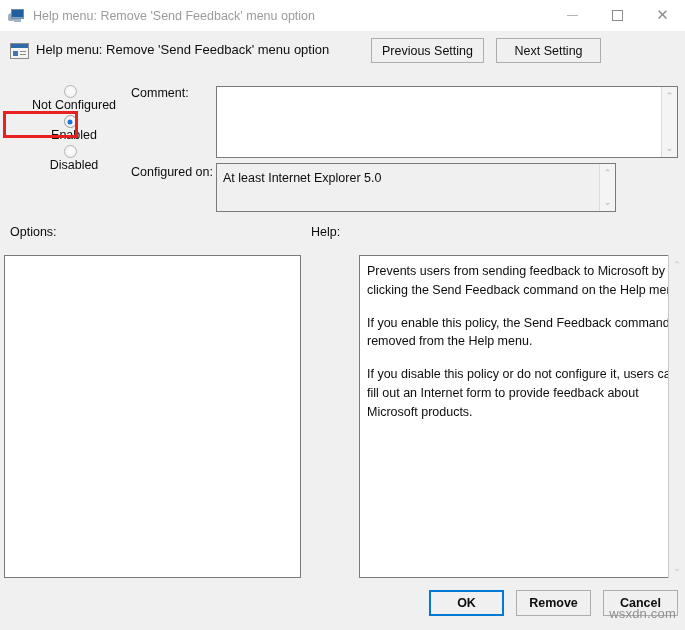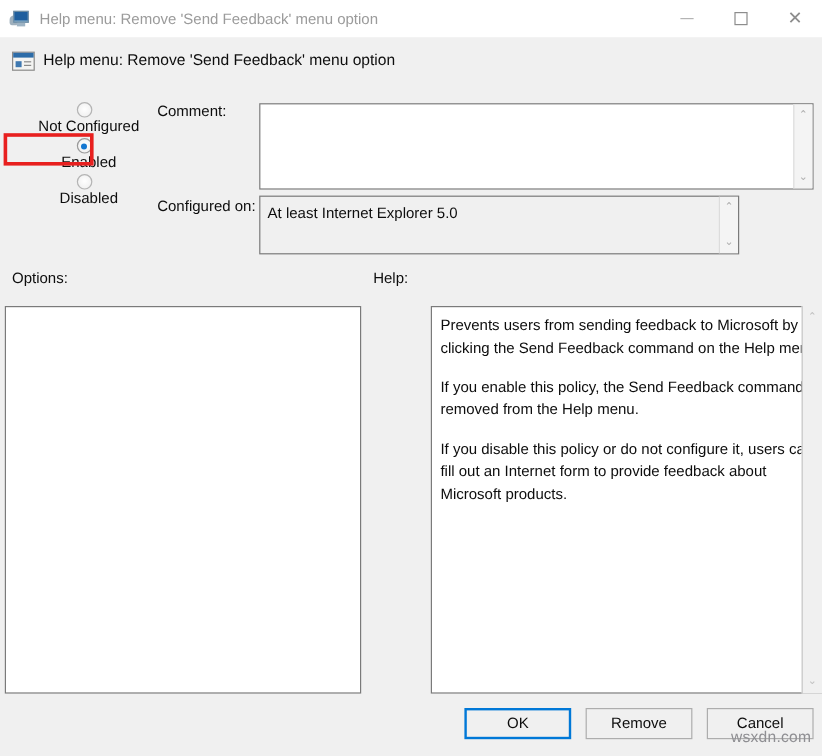--- a/index.html
+++ b/index.html
@@ -329,21 +329,21 @@
   .outer-edge .sb-arrow { color: #c2c2c2; }
 
   
   .bottom-buttons {
     position: absolute;
     right: 7px; bottom: 14px;
     display: flex;
     gap: 12px;
   }
   .bottom-btn {
-    width: 89px; height: 26px;
+    width: 75px; height: 26px; font-weight: bold;
   }
   .bottom-btn.default {
     border: 2px solid #0078d7;
   }
   .watermark {
     position: absolute;
     right: 9px; bottom: 9px;
     font-size: 13px;
     color: #8f8f93;
     letter-spacing: .2px;
@@ -379,20 +379,24 @@
 
   <div class="header-row">
     <div class="header-icon">
       <span class="hi-body"></span>
       <span class="hi-top"></span>
       <span class="hi-sq"></span>
       <span class="hi-l1"></span>
       <span class="hi-l2"></span>
     </div>
     <div class="header-title">Help menu: Remove 'Send Feedback' menu option</div>
+    <div class="nav-buttons">
+      <button class="btn nav-btn">Previous Setting</button>
+      <button class="btn nav-btn">Next Setting</button>
+    </div>
   </div>
 
   <div class="radio-group">
     <div class="radio-row">
       <span class="radio"></span>
       <span class="radio-label">Not Configured</span>
     </div>
     <div class="radio-row">
       <span class="radio checked"></span>
       <span class="radio-label">Enabled</span>

